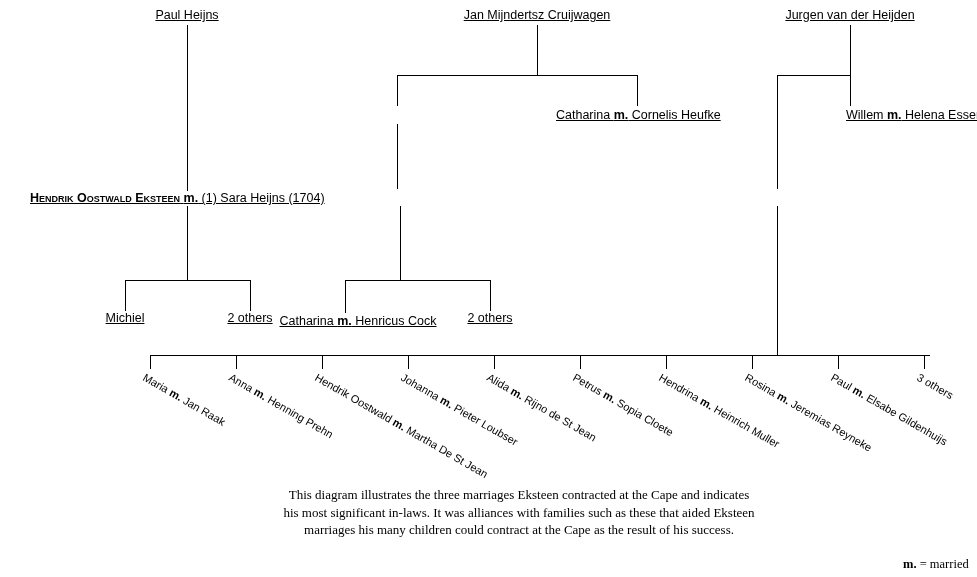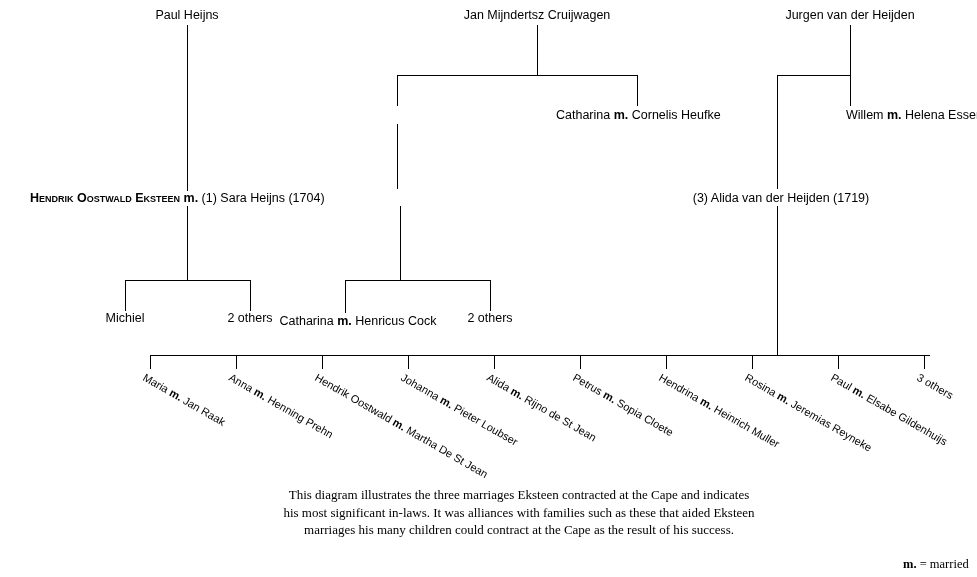--- a/index.html
+++ b/index.html
@@ -1,18 +1,18 @@
 <!DOCTYPE html>
 <html><head>
 <meta charset="utf-8">
 <style>
   html,body{margin:0;padding:0;background:#fff;}
   .stage{position:relative;width:977px;height:577px;background:#fff;color:#000;
          font-family:"Liberation Sans","DejaVu Sans",sans-serif;overflow:hidden;}
-  .lbl{position:absolute;font-size:12.5px;line-height:14px;white-space:nowrap;}
+  .lbl{position:absolute;font-size:12.5px;line-height:14px;white-space:nowrap;text-decoration:underline;}
   .ctr{transform:translateX(-50%);}
   .v{position:absolute;width:1px;background:#000;}
   .h{position:absolute;height:1px;background:#000;}
   .tick{top:355px;height:14px;}
   .rot{position:absolute;top:371px;font-size:11px;line-height:12px;white-space:nowrap;
        transform:rotate(30deg);transform-origin:0 0;}
   .sc{font-variant:small-caps;font-weight:bold;}
   .m{font-weight:bold;}
   .caption{position:absolute;left:189px;top:486px;width:660px;text-align:center;
            font-family:"Liberation Serif","DejaVu Serif",serif;font-size:13px;line-height:17.5px;}
@@ -57,21 +57,20 @@
   <div class="v tick" style="left:580px"></div>
   <div class="v tick" style="left:666px"></div>
   <div class="v tick" style="left:752px"></div>
   <div class="v tick" style="left:838px"></div>
   <div class="v tick" style="left:924px"></div>
 
   <div class="lbl" style="left:556px;top:108px"><span>Catharina </span><b class="m">m.</b><span> Cornelis Heufke</span></div>
   <div class="lbl" style="left:846px;top:108px"><span>Willem </span><b class="m">m.</b><span> Helena Esser</span></div>
 
   <div class="lbl" style="left:30px;top:191px"><span class="sc">Hendrik Oostwald Eksteen</span> <b class="m">m.</b><span> (1) Sara Heijns (1704)</span></div>
-  <div class="lbl ctr" style="left:781px;top:191px">(3) Alida van der Heijden (1719)</div>
 
   <div class="lbl ctr" style="left:125px;top:311px">Michiel</div>
   <div class="lbl ctr" style="left:250px;top:311px">2 others</div>
   <div class="lbl ctr" style="left:358px;top:314px"><span>Catharina </span><b class="m">m.</b><span> Henricus Cock</span></div>
   <div class="lbl ctr" style="left:490px;top:311px">2 others</div>
 
   <div class="rot" style="left:147px"><span>Maria </span><b class="m">m.</b><span> Jan Raak</span></div>
   <div class="rot" style="left:233px"><span>Anna </span><b class="m">m.</b><span> Henning Prehn</span></div>
   <div class="rot" style="left:319px"><span>Hendrik Oostwald </span><b class="m">m.</b><span> Martha De St Jean</span></div>
   <div class="rot" style="left:405px"><span>Johanna </span><b class="m">m.</b><span> Pieter Loubser</span></div>

